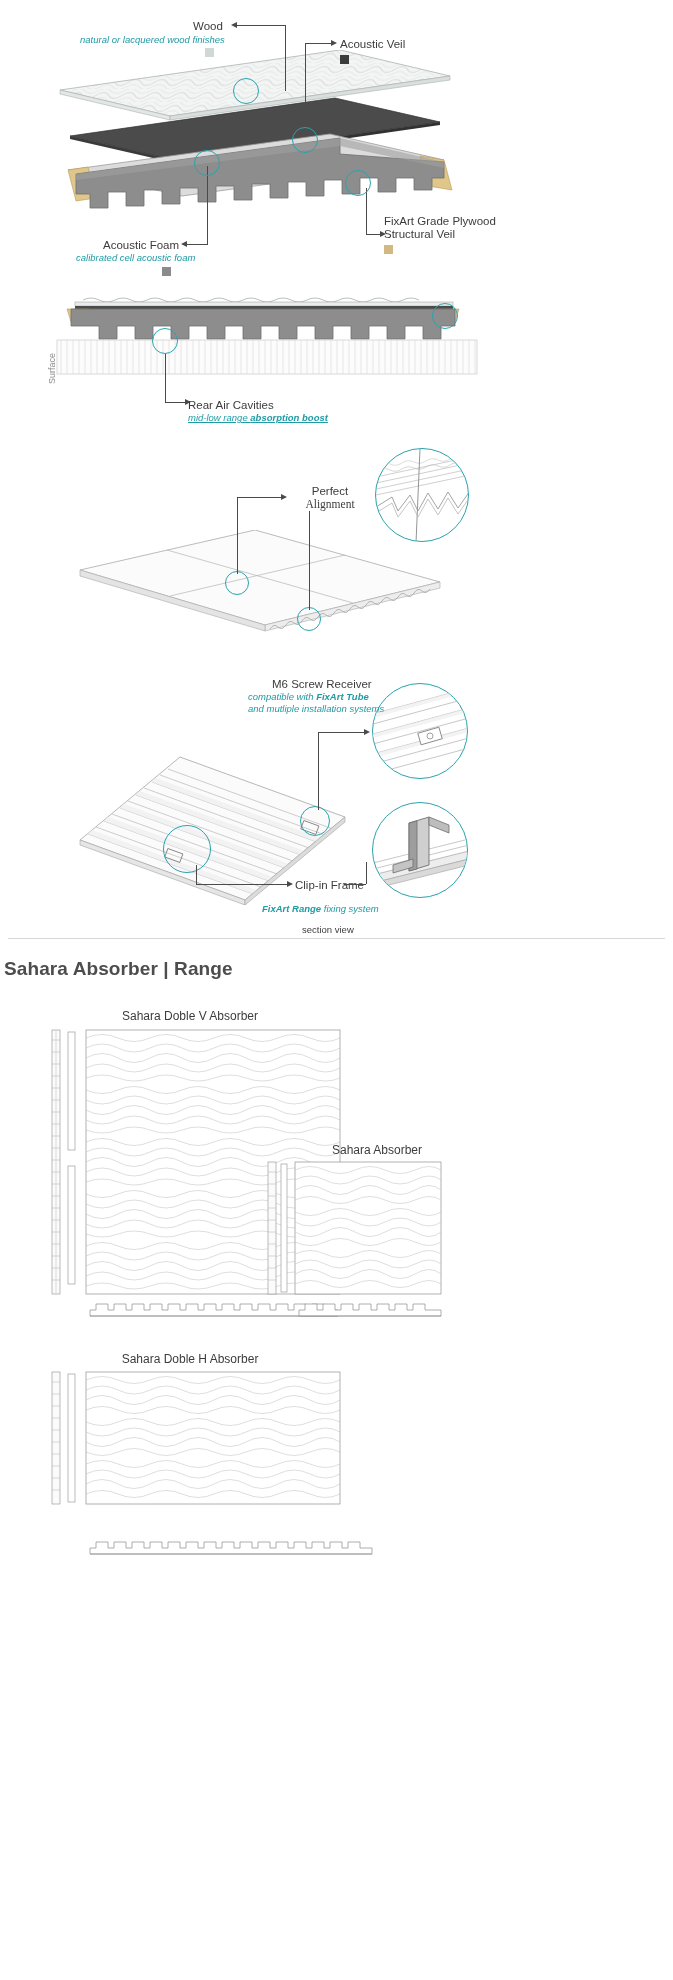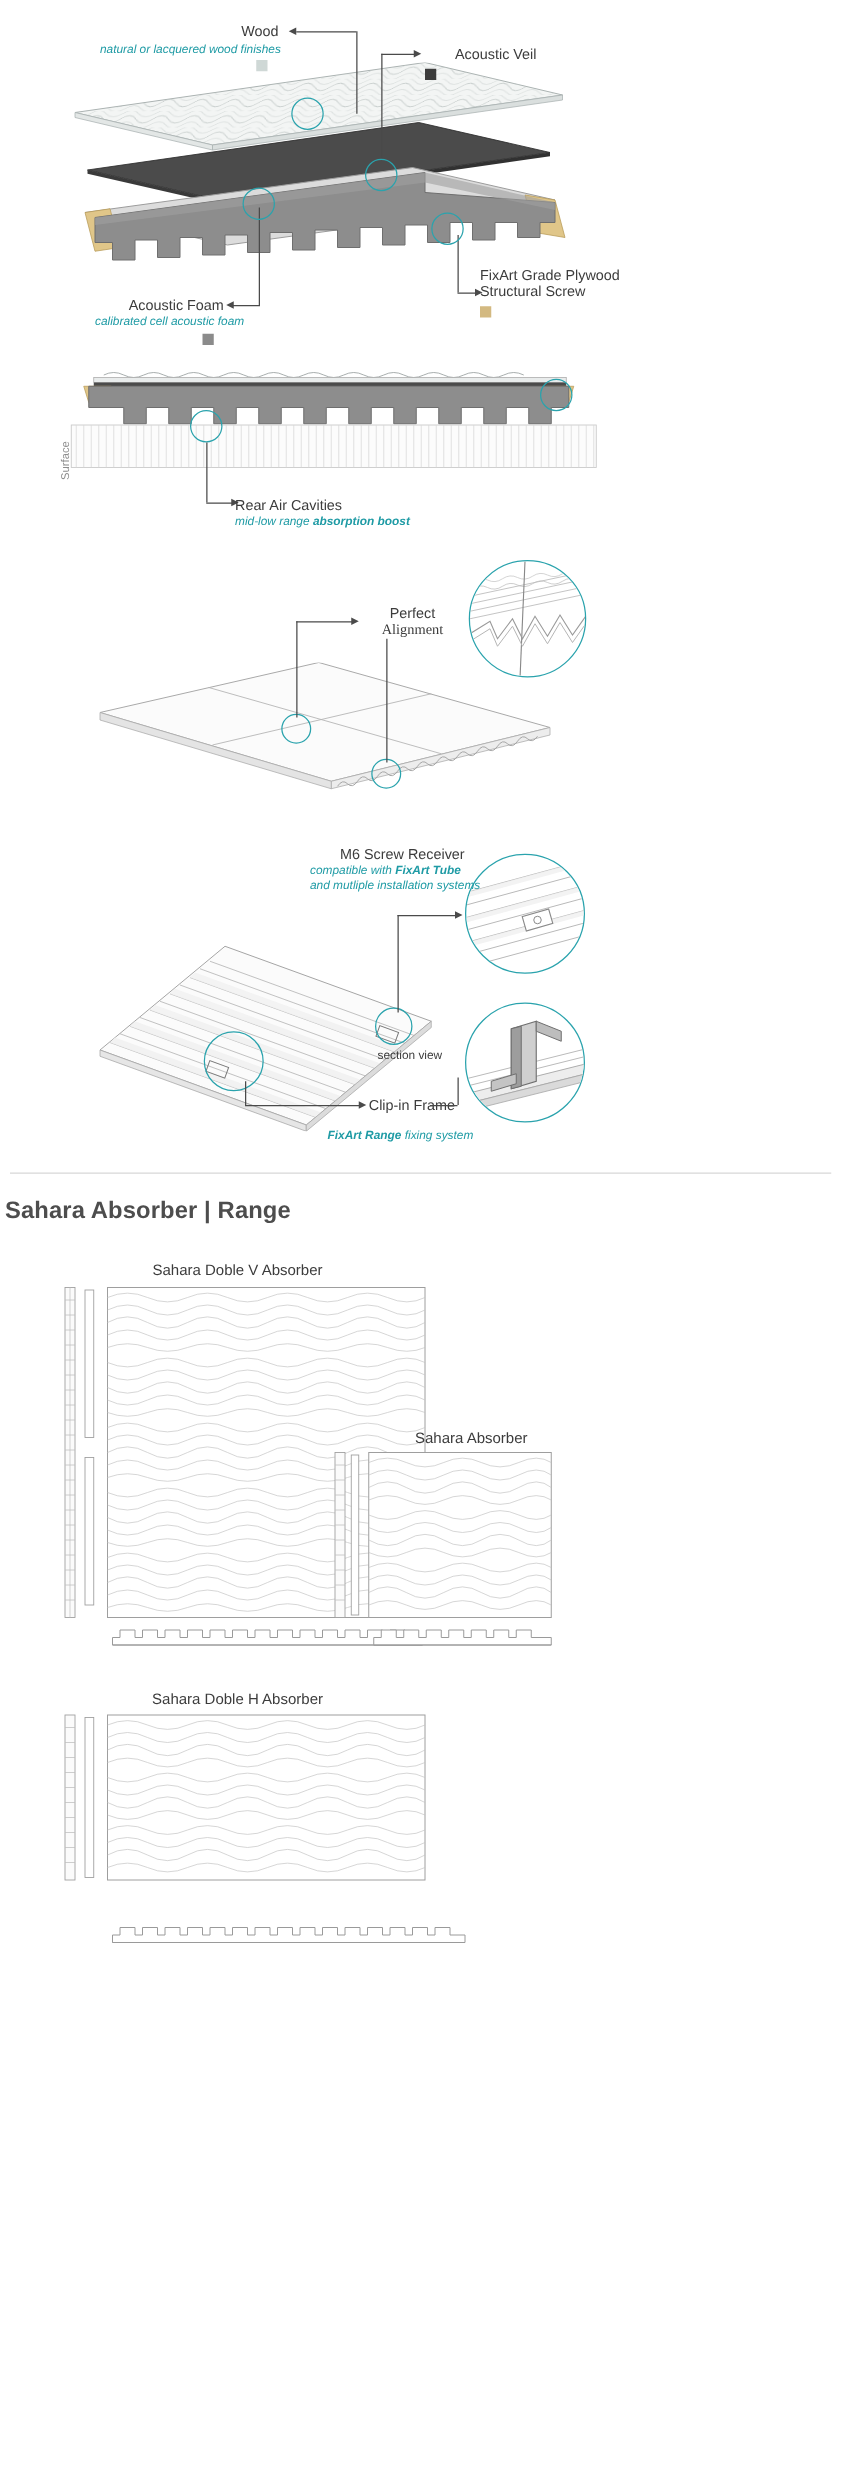--- a/index.html
+++ b/index.html
@@ -151,37 +151,37 @@
 
   <div class="lbl" style="left:193px; top:19px;">Wood</div>
   <div class="lbl sub" style="left:80px; top:34px;">natural or lacquered wood finishes</div>
   <span class="swatch" style="position:absolute; left:205px; top:48px; background:#cfd8d6;"></span>
 
   <div class="ln h" style="left:237px; top:25px; width:48px;"></div>
   <div class="arrow left" style="left:231px; top:21.5px;"></div>
   <div class="ln v" style="left:285px; top:25px; height:66px;"></div>
   <div class="circ" style="left:233px; top:78px; width:26px; height:26px;"></div>
 
-  <div class="lbl" style="left:340px; top:37px;margin-left:24px;">Acoustic Veil</div>
+  <div class="lbl" style="left:340px; top:37px;">Acoustic Veil</div>
   <span class="swatch" style="position:absolute; left:340px; top:55px; background:#3c3c3c;"></span>
   <div class="ln h" style="left:305px; top:43px; width:27px;"></div>
   <div class="arrow right" style="left:331px; top:39.5px;"></div>
   <div class="ln v" style="left:305px; top:43px; height:84px;"></div>
   <div class="circ" style="left:292px; top:127px; width:26px; height:26px;"></div>
 
   <div class="lbl" style="left:103px; top:238px;">Acoustic Foam</div>
   <div class="lbl sub" style="left:76px; top:252px;">calibrated cell acoustic foam</div>
   <span class="swatch" style="position:absolute; left:162px; top:267px; background:#8b8b8b;"></span>
   <div class="ln h" style="left:186px; top:244px; width:22px;"></div>
   <div class="arrow left" style="left:181px; top:240.5px;"></div>
   <div class="ln v" style="left:207px; top:166px; height:78px;"></div>
   <div class="circ" style="left:194px; top:150px; width:26px; height:26px;"></div>
 
   <div class="lbl" style="left:384px; top:214px;">FixArt Grade Plywood</div>
-  <div class="lbl" style="left:384px; top:227px;">Structural Screw</div>
+  <div class="lbl" style="left:384px; top:227px;">Structural Veil</div>
   <span class="swatch" style="position:absolute; left:384px; top:245px; background:#d3b981;"></span>
   <div class="ln h" style="left:366px; top:234px; width:15px;"></div>
   <div class="arrow right" style="left:380px; top:230.5px;"></div>
   <div class="ln v" style="left:366px; top:188px; height:46px;"></div>
   <div class="circ" style="left:345px; top:170px; width:26px; height:26px;"></div>
 
   <div class="svgwrap" style="left:45px; top:292px; width:440px; height:90px;">
     <svg width="440" height="90" viewBox="0 0 440 90">
 
       <path d="M38,8 q8,-4 16,0 q8,4 16,0 q8,-4 16,0 q8,4 16,0 q8,-4 16,0 q8,4 16,0
@@ -277,21 +277,21 @@
     </svg>
   </div>
   <div class="vlabel" style="left:47px; top:384px;">Surface</div>
 
   <div class="circ" style="left:152px; top:328px; width:26px; height:26px;"></div>
   <div class="circ" style="left:432px; top:303px; width:26px; height:26px;"></div>
   <div class="ln v" style="left:165px; top:354px; height:48px;"></div>
   <div class="ln h" style="left:165px; top:402px; width:22px;"></div>
   <div class="arrow right" style="left:185px; top:398.5px;"></div>
   <div class="lbl" style="left:188px; top:398px;">Rear Air Cavities</div>
-  <div class="lbl sub" style="left:188px; top:412px;">
+  <div class="lbl sub" style="left:188px; top:412px;text-decoration:underline;">
     <span>mid-low range </span><b>absorption boost</b>
   </div>
 
   <div class="svgwrap" style="left:70px; top:530px; width:380px; height:120px;">
     <svg width="380" height="120" viewBox="0 0 380 120">
       <polygon points="10,40 185,0 370,52 195,95" fill="#fbfbfb" stroke="#a9a9a9" stroke-width="0.8"></polygon>
       <line x1="97" y1="20" x2="283" y2="73" stroke="#b4b4b4" stroke-width="0.7"></line>
       <line x1="100" y1="66" x2="275" y2="25" stroke="#b4b4b4" stroke-width="0.7"></line>
 
       <path d="M195,95 L370,52 L370,58 L195,101 Z" fill="#ededed" stroke="#a9a9a9" stroke-width="0.6"></path>
@@ -403,21 +403,21 @@
   <div class="lbl" style="left:272px; top:677px;">M6 Screw Receiver</div>
   <div class="lbl sub" style="left:248px; top:691px;">
     <span>compatible with </span><b>FixArt Tube</b>
   </div>
   <div class="lbl sub" style="left:248px; top:703px;">and mutliple installation systems</div>
   <div class="ln h" style="left:318px; top:732px; width:48px;"></div>
   <div class="arrow right" style="left:364px; top:728.5px;"></div>
   <div class="ln v" style="left:318px; top:732px; height:78px;"></div>
 
   <div class="lbl" style="left:295px; top:878px;">Clip-in Frame</div>
-  <div class="lbl" style="left:302px; top:839px; font-size:9.5px;">section view</div>
+  <div class="lbl" style="left:302px; top:924px; font-size:9.5px;">section view</div>
   <div class="lbl sub" style="left:262px; top:903px;">
     <b>FixArt Range</b><span> fixing system</span>
   </div>
   <div class="ln h" style="left:196px; top:884px; width:92px;"></div>
   <div class="arrow right" style="left:287px; top:880.5px;"></div>
   <div class="ln v" style="left:196px; top:865px; height:19px;"></div>
   <div class="ln h" style="left:344px; top:884px; width:22px;"></div>
   <div class="ln v" style="left:366px; top:862px; height:22px;"></div>
 
   <div class="divider" style="top:938px;"></div>

